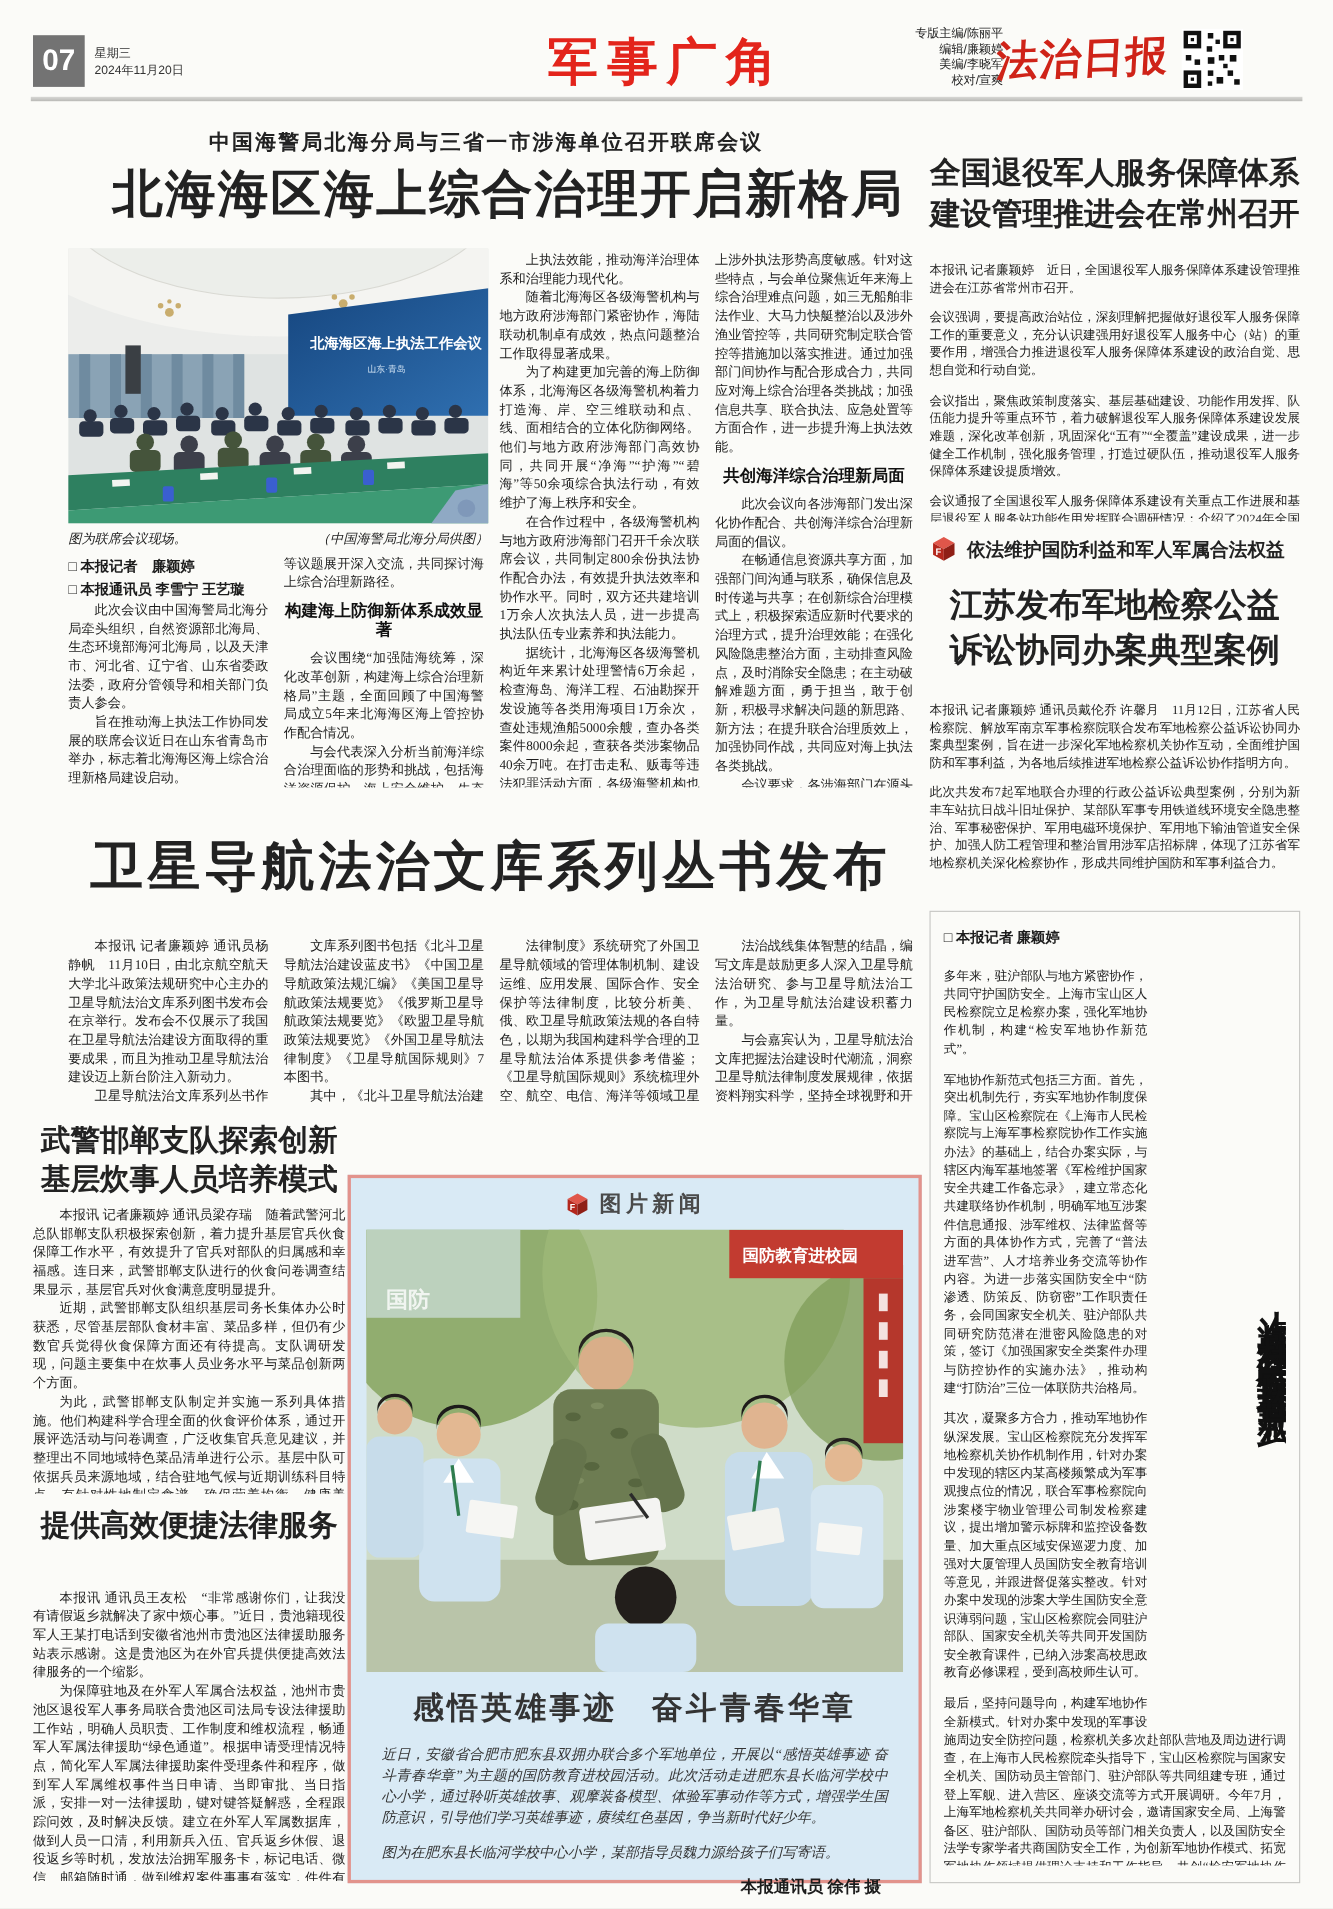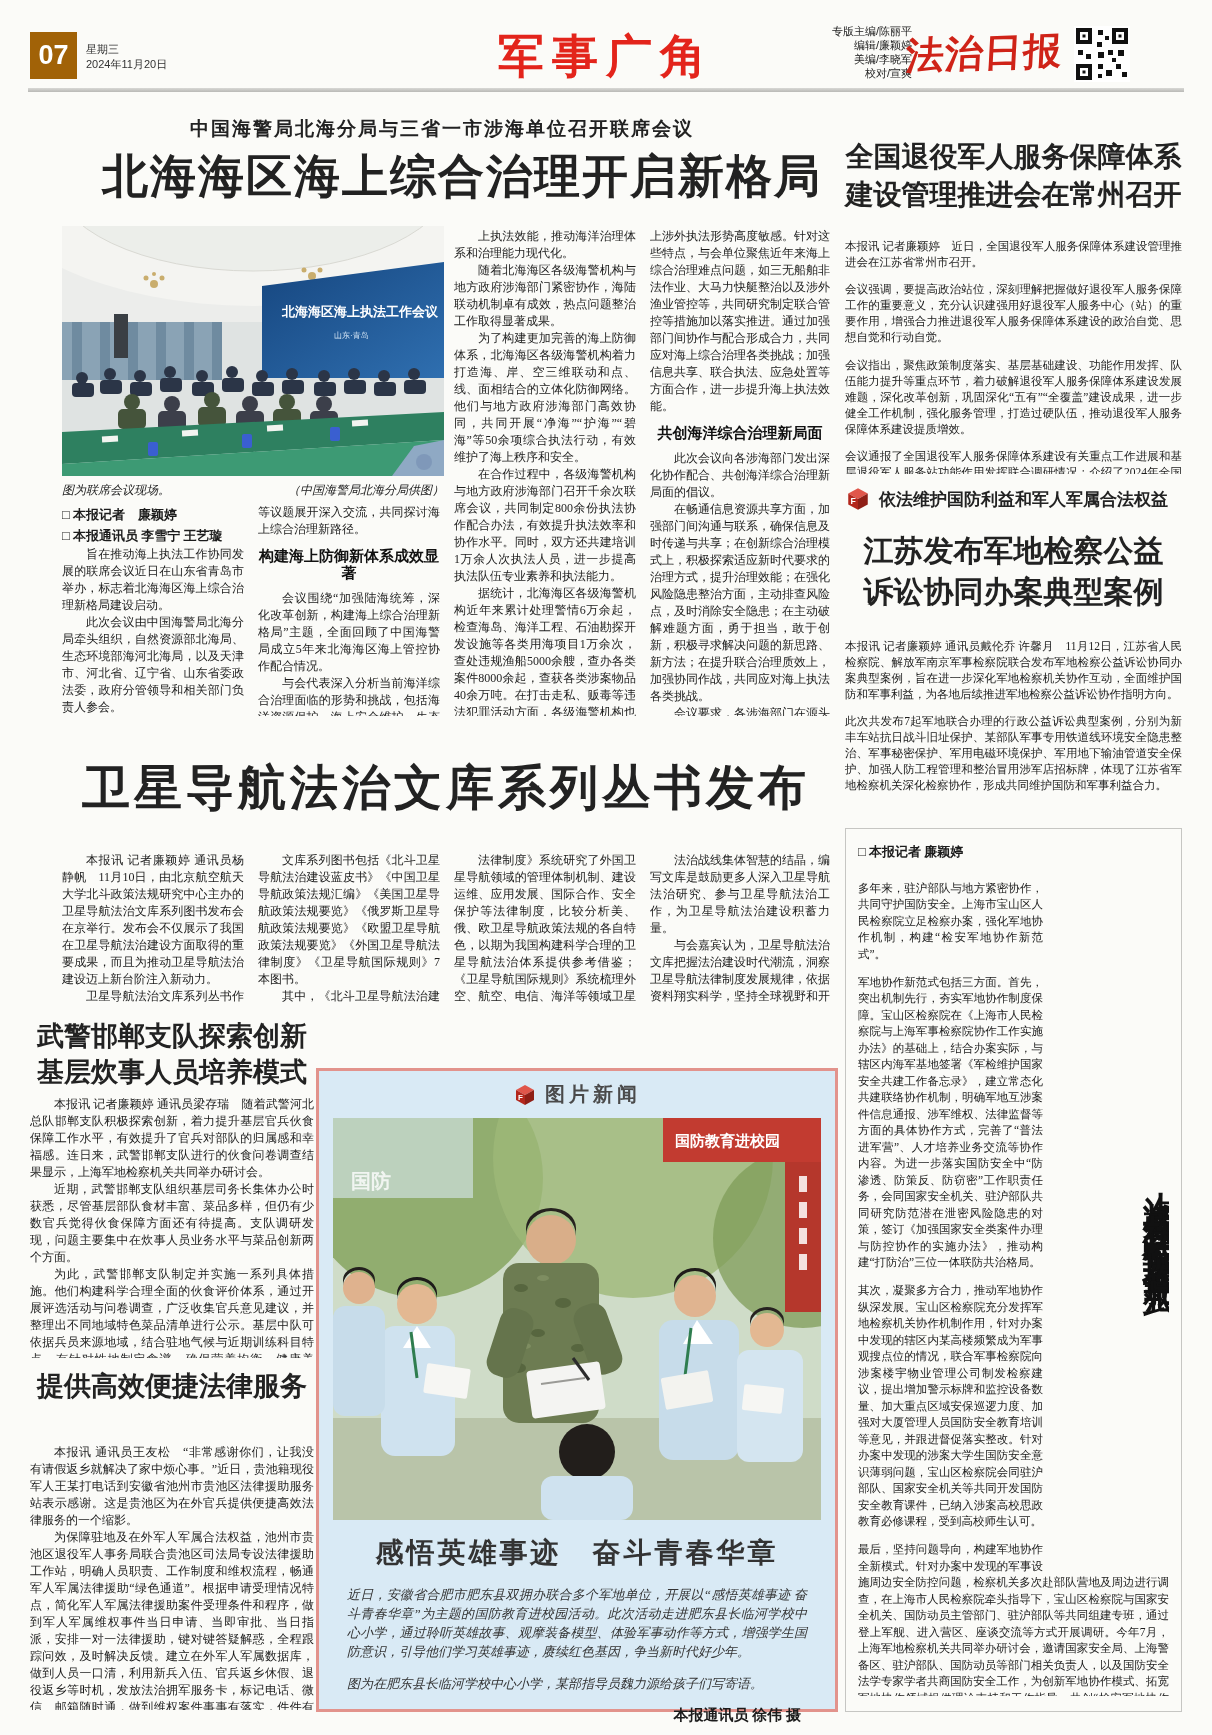--- a/index.html
+++ b/index.html
@@ -1,21 +1,21 @@
 <!DOCTYPE html>
 <html><head>
 <meta charset="utf-8">
 <style>
   html,body{margin:0;padding:0;background:#e7e7e4;}
   .page{position:relative;width:1212px;height:1735px;margin:0 auto;background:#fbfbf8;
         font-family:"Liberation Serif","DejaVu Serif",serif;color:#1c1c1c;overflow:hidden;}
   .abs{position:absolute;}
   .sans{font-family:"Liberation Sans","DejaVu Sans",sans-serif;}
   
-  .pagenum{background:#a16207;color:#fff;font-weight:bold;font-size:27px;
+  .pagenum{background:#737373;color:#fff;font-weight:bold;font-size:27px;
            width:47px;height:47px;display:flex;align-items:center;justify-content:center;}
   .hd-small{font-size:11px;line-height:15px;color:#333;}
   .section-title{font-size:46px;font-weight:bold;color:#e3241b;letter-spacing:8px;}
   .staff{font-size:11px;line-height:14px;text-align:right;color:#222;}
   .masthead{font-size:38px;font-weight:bold;color:#cf2318;transform:skewX(-5deg) rotate(-2deg);letter-spacing:1px;}
   .hd-rule{height:4px;background:linear-gradient(#d8d8d5,#b9b9b6);}
   
   .kicker{font-size:19px;font-weight:bold;letter-spacing:2px;text-align:center;color:#222;}
   .headline-xl{font-size:46px;font-weight:bold;letter-spacing:2px;text-align:right;color:#222;}
   .headline-l{font-size:48px;font-weight:bold;letter-spacing:4px;text-align:center;color:#222;}
@@ -193,22 +193,22 @@
   </svg>
   <div class="abs caption" style="left:62px;top:482px;">图为联席会议现场。</div>
   <div class="abs caption" style="left:62px;width:382px;top:482px;text-align:right;">（中国海警局北海分局供图）</div>
 
   <div class="abs col" style="left:62px;top:504px;width:182px;height:212px;">
     <div>
         <div class="byline">□ 本报记者　廉颖婷</div>
         <div class="byline">□ 本报通讯员 李雪宁 王艺璇</div>
       </div>
     <div>
+        <p>此次会议由中国海警局北海分局牵头组织，自然资源部北海局、生态环境部海河北海局，以及天津市、河北省、辽宁省、山东省委政法委，政府分管领导和相关部门负责人参会。</p>
         <p>旨在推动海上执法工作协同发展的联席会议近日在山东省青岛市举办，标志着北海海区海上综合治理新格局建设启动。</p>
-        <p>此次会议由中国海警局北海分局牵头组织，自然资源部北海局、生态环境部海河北海局，以及天津市、河北省、辽宁省、山东省委政法委，政府分管领导和相关部门负责人参会。</p>
       </div>
   </div>
   <div class="abs col" style="left:258px;top:504px;width:182px;height:212px;">
     <p style="text-indent:0;">等议题展开深入交流，共同探讨海上综合治理新路径。</p>
     <div class="subhead">构建海上防御新体系成效显著</div>
     <div>
         <p>会议围绕“加强陆海统筹，深化改革创新，构建海上综合治理新格局”主题，全面回顾了中国海警局成立5年来北海海区海上管控协作配合情况。</p>
         <p>与会代表深入分析当前海洋综合治理面临的形势和挑战，包括海洋资源保护、海上安全维护，生态环境治理等，研究确立“科学完善海上执法协作配合机制，全面构建现代化海洋综合治理体系”路径，通过加强部门间协作与配合，提升海</p>
       </div>
   </div>
@@ -256,21 +256,21 @@
         <p>与会嘉宾认为，卫星导航法治文库把握法治建设时代潮流，洞察卫星导航法律制度发展规律，依据资料翔实科学，坚持全球视野和开放思维，为读者提供了一个了解卫星导航领域法律制度的权威工具书。卫星导航法治文库成果为卫星导航立法提供了重要借鉴支撑，对相关学术研究和实务工作具有重要参考价值，有利于推动北斗系统更好发展，进一步夯实法治北斗制度之基，具有十分重要的意义。</p>
       </div>
   </div>
 
   <div class="abs headline-m sans" style="left:30px;width:284px;top:1018px;">
     <div>武警邯郸支队探索创新</div>
     <div>基层炊事人员培养模式</div>
   </div>
   <div class="abs col" style="left:30px;top:1096px;width:284px;height:262px;">
     <div>
-        <p>本报讯 记者廉颖婷 通讯员梁存瑞　随着武警河北总队邯郸支队积极探索创新，着力提升基层官兵伙食保障工作水平，有效提升了官兵对部队的归属感和幸福感。连日来，武警邯郸支队进行的伙食问卷调查结果显示，上海军地检察机关共同举办研讨会。</p>
+        <p>本报讯 记者廉颖婷 通讯员梁存瑞　随着武警河北总队邯郸支队积极探索创新，着力提升基层官兵伙食保障工作水平，有效提升了官兵对部队的归属感和幸福感。连日来，武警邯郸支队进行的伙食问卷调查结果显示，基层官兵对伙食满意度明显提升。</p>
         <p>近期，武警邯郸支队组织基层司务长集体办公时获悉，尽管基层部队食材丰富、菜品多样，但仍有少数官兵觉得伙食保障方面还有待提高。支队调研发现，问题主要集中在炊事人员业务水平与菜品创新两个方面。</p>
         <p>为此，武警邯郸支队制定并实施一系列具体措施。他们构建科学合理全面的伙食评价体系，通过开展评选活动与问卷调查，广泛收集官兵意见建议，并整理出不同地域特色菜品清单进行公示。基层中队可依据兵员来源地域，结合驻地气候与近期训练科目特点，有针对性地制定食谱，确保营养均衡、健康美味，满足官兵多元化需求。</p>
       </div>
   </div>
 
   <div class="abs headline-m sans" style="left:30px;width:284px;top:1368px;">
     <div>提供高效便捷法律服务</div>
   </div>
   <div class="abs col" style="left:30px;top:1444px;width:284px;height:266px;">
     <div>

